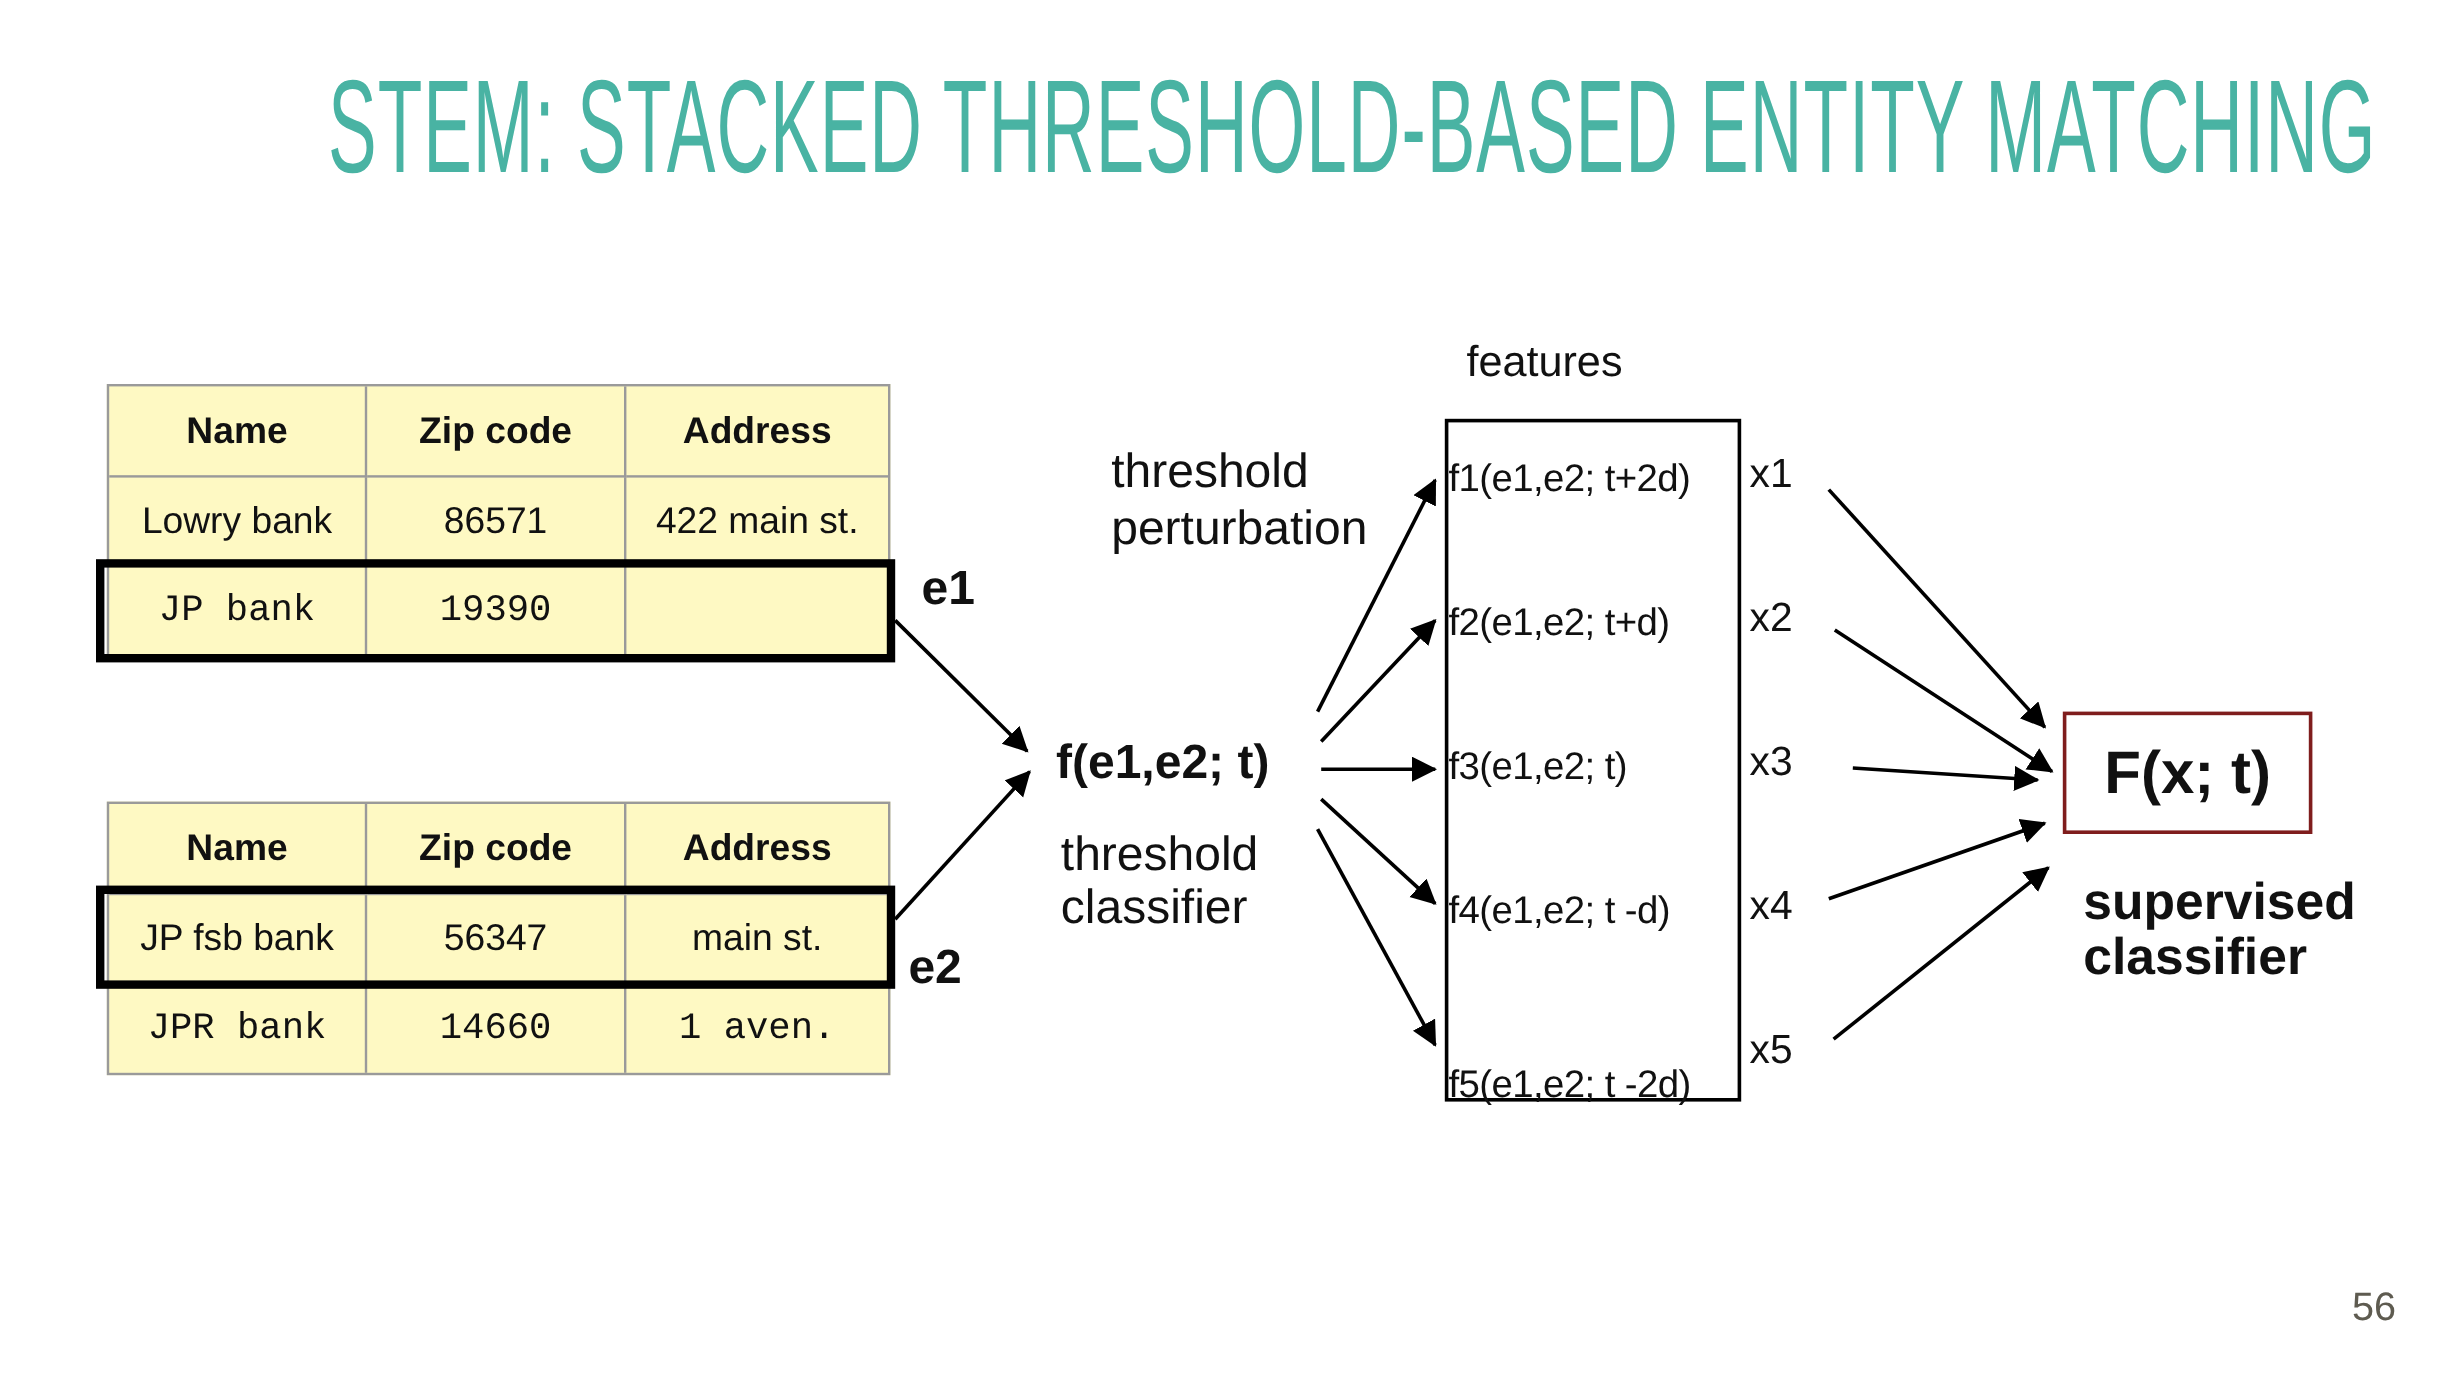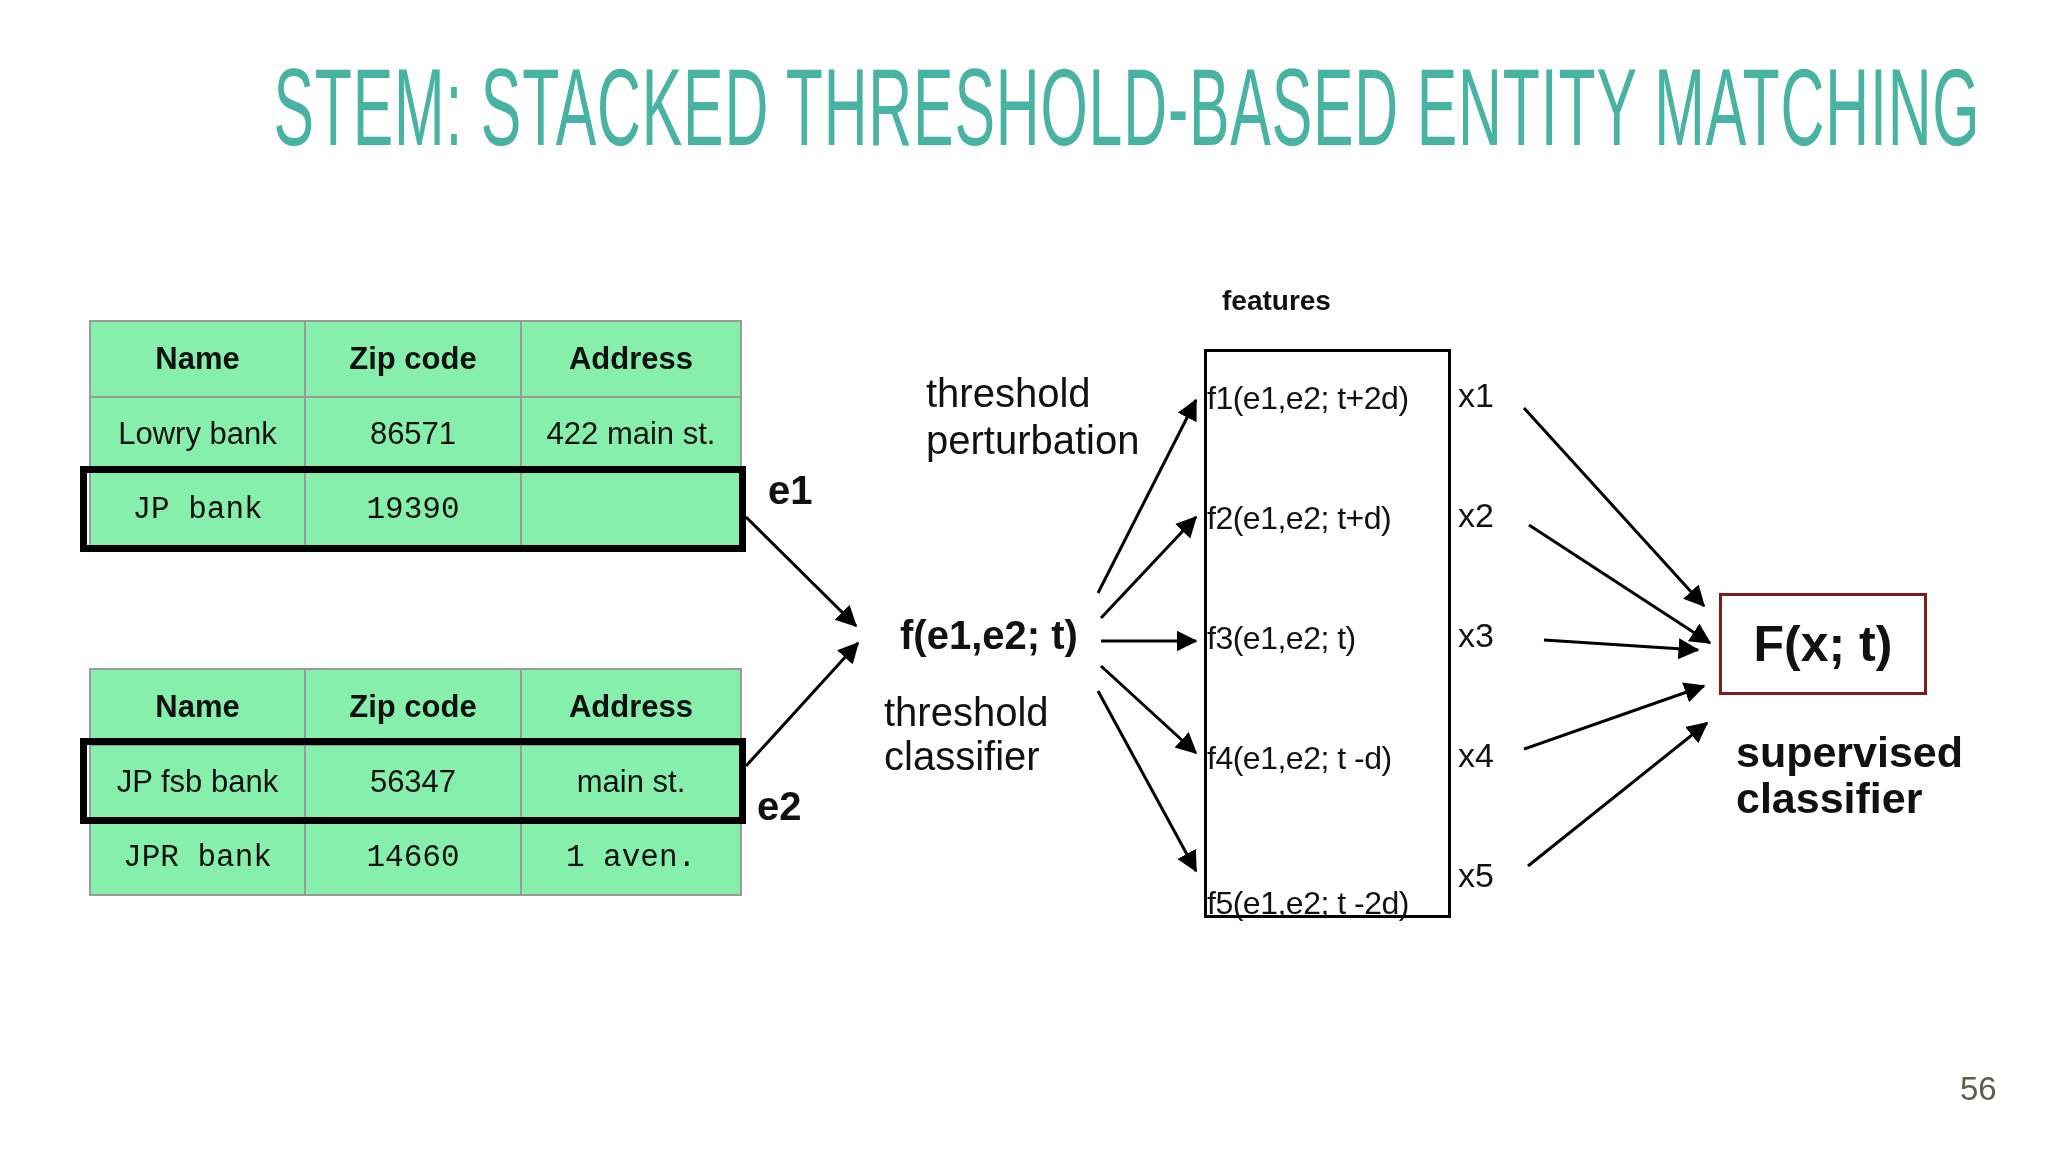--- a/index.html
+++ b/index.html
@@ -15,38 +15,38 @@
 
   
   .title-wrap{position:absolute;left:60px;right:0;top:46px;text-align:center;}
   .title-text{display:inline-block;font-size:76px;line-height:1.1;letter-spacing:1px;
     color:var(--title-color);white-space:nowrap;font-weight:400;
     transform:scale(0.80,1.45);transform-origin:center top;}
 
   
   .etable{position:absolute;width:653px;height:228px;display:grid;
     grid-template-columns:215px 216px 218px;grid-template-rows:76px 74px 74px;
-    border:2px solid var(--table-border);box-sizing:border-box;background:#86efac;}
+    border:2px solid var(--table-border);box-sizing:border-box;background:#fef9c3;}
   .etable .cell{display:flex;align-items:center;justify-content:center;
     border-right:2px solid var(--table-border);border-bottom:2px solid var(--table-border);
     font-size:31px;box-sizing:border-box;}
   .etable .cell.last-col{border-right:none;}
   .etable .cell.last-row{border-bottom:none;font-family:Liberation Mono, monospace;}
   .etable .hcell{font-weight:bold;}
   .row-highlight{position:absolute;width:666px;height:86px;
     border:7px solid var(--highlight-border);box-sizing:border-box;pointer-events:none;}
 
   .entity-label{position:absolute;font-weight:bold;font-size:40px;line-height:46px;}
 
   
   .lbl{position:absolute;font-size:40px;line-height:47px;}
-  .formula-f{position:absolute;font-size:40px;line-height:46px;font-weight:bold;margin-left:20px;}
+  .formula-f{position:absolute;font-size:40px;line-height:46px;font-weight:bold;}
 
   
-  .features-title{position:absolute;left:1222px;top:280px;font-size:28px;font-weight:bold;line-height:42px;}
+  .features-title{position:absolute;left:1222px;top:280px;font-size:36px;font-weight:normal;line-height:42px;}
   .features-box{position:absolute;left:1204px;top:349px;width:247px;height:569px;
     border:3px solid #000;box-sizing:border-box;background:#fff;}
   .feature-row{position:absolute;left:0;width:100%;text-align:left;
     font-size:32px;line-height:42px;letter-spacing:-0.5px;white-space:nowrap;}
   .x-label{position:absolute;left:1458px;width:80px;font-size:34px;line-height:42px;}
 
   
   .fbox{position:absolute;left:1719px;top:593px;width:208px;height:102px;
     border:3px solid #7f1d1d;box-sizing:border-box;display:flex;align-items:center;justify-content:center;}
   .fbox-text{font-size:50px;font-weight:bold;}

